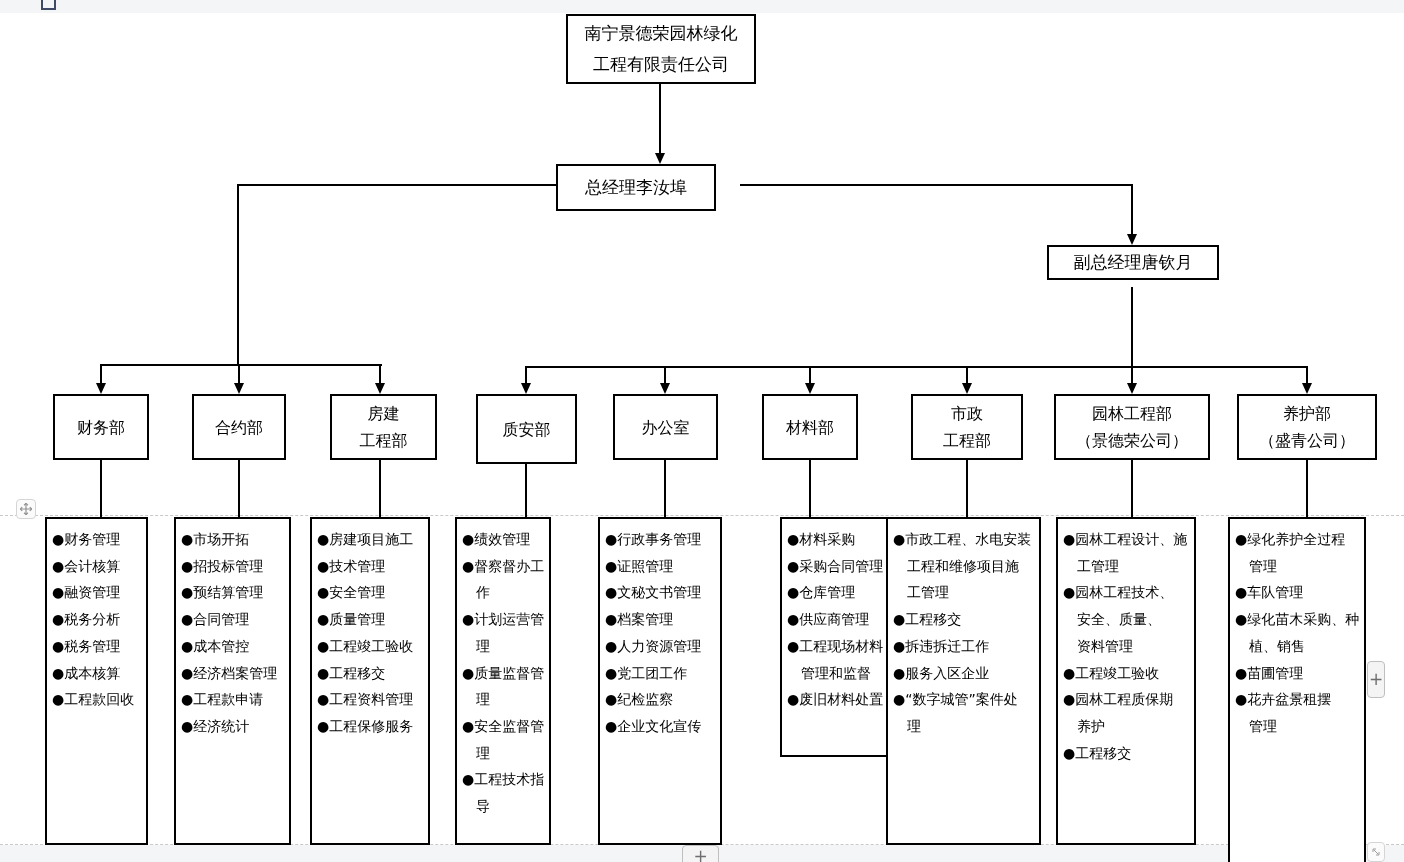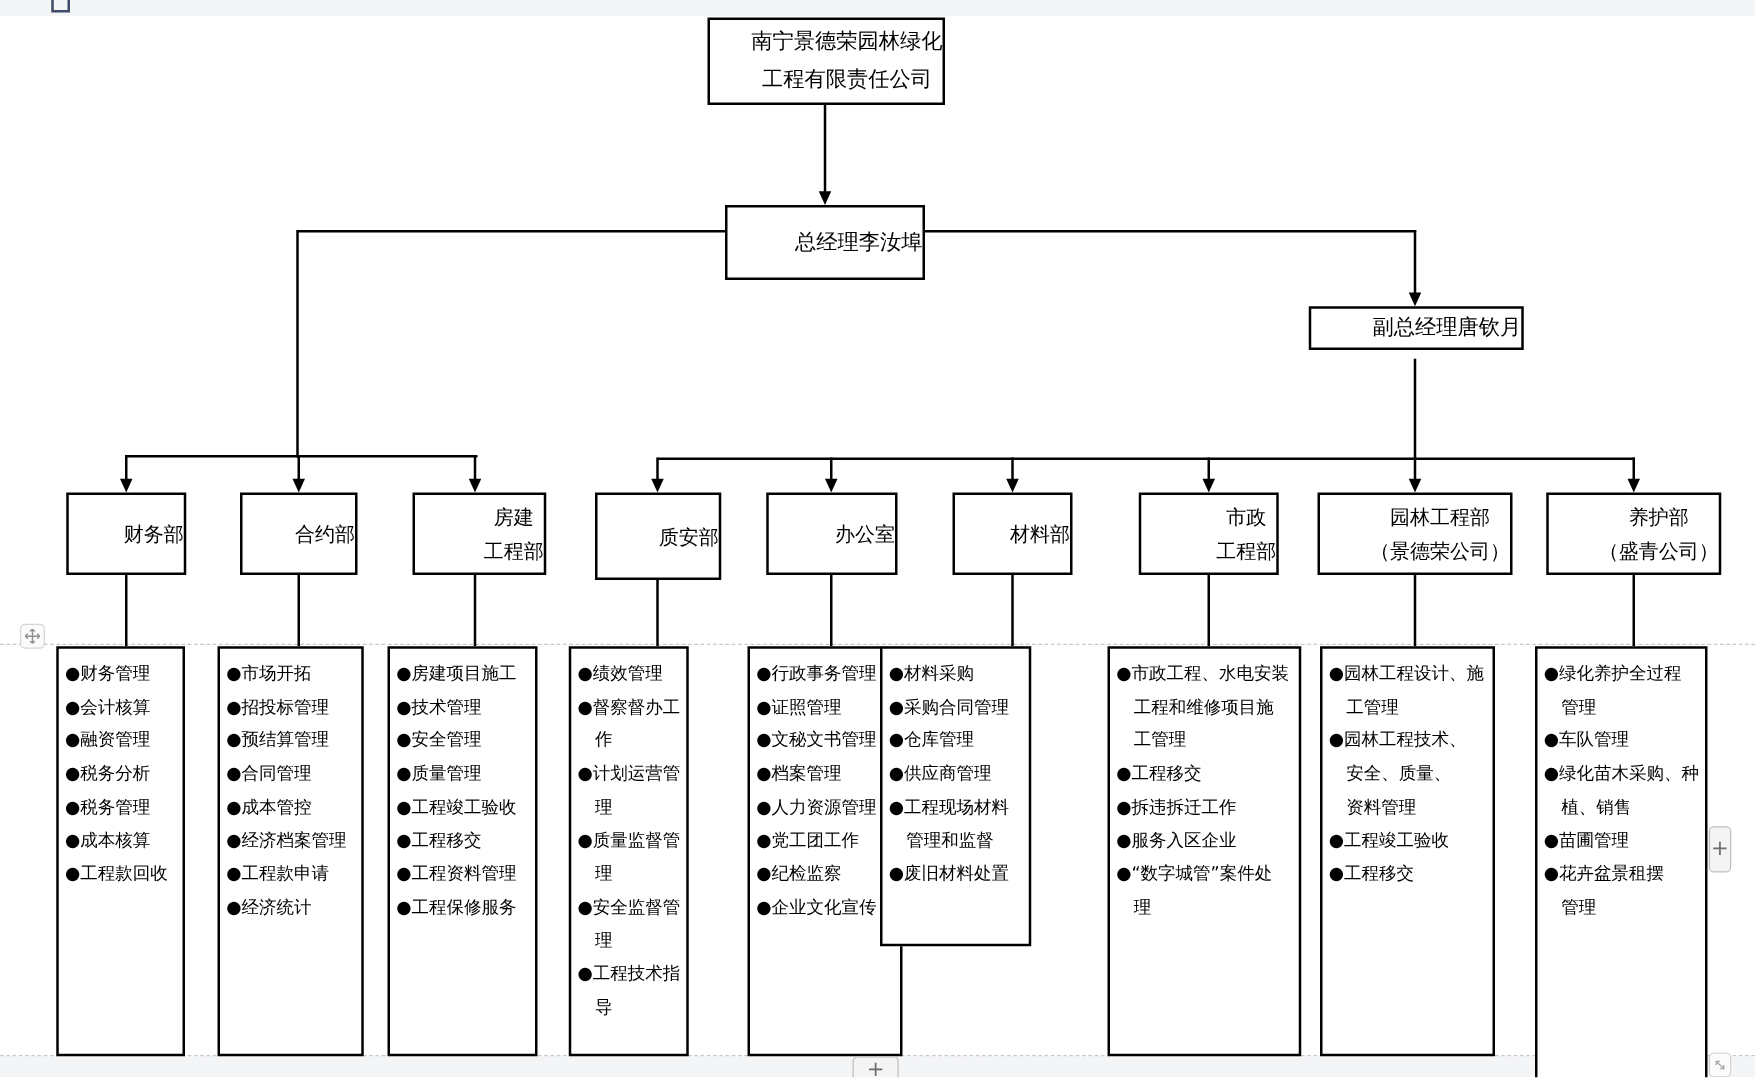--- a/index.html
+++ b/index.html
@@ -11,21 +11,21 @@
   .dash  { position:absolute; left:0; width:1404px; border-top:1px dashed #c9c9c9; z-index:0; }
 
   .hline { position:absolute; height:2px; background:#000; z-index:1; }
   .vline { position:absolute; width:2px;  background:#000; z-index:1; }
   .arrow { position:absolute; width:0; height:0; z-index:1;
            border-left:5px solid transparent; border-right:5px solid transparent;
            border-top:11px solid #000; }
 
   .org-box {
     position:absolute; border:2px solid #000; background:#fff; z-index:2;
-    display:flex; align-items:center; justify-content:flex-end; text-align:center;
+    display:flex; align-items:center; justify-content:center; text-align:center;
     white-space:pre-line; box-sizing:border-box;
   }
   .root-box, .mgr-box { font-size:17px; line-height:31px; }
   .dept-box { font-size:16px; line-height:27px; }
 
   .list-box {
     position:absolute; border:2px solid #000; background:#fff; z-index:2;
     box-sizing:border-box; padding:7px 2px 0 5px;
   }
   .duty {
@@ -51,21 +51,21 @@
   <div class="strip" style="top:845px;height:17px"></div>
   <div class="dash" style="top:515px"></div>
   <div class="dash" style="top:844px"></div>
   <div class="sq-icon" style="left:41px;top:-5px;width:11px;height:11px"></div>
 
   <div class="org-box root-box" style="left:566px;top:14px;width:190px;height:70px">
     <span>南宁景德荣园林绿化
 工程有限责任公司</span>
   </div>
 
-  <div class="org-box mgr-box" style="left:580px;top:164px;width:160px;height:60px">
+  <div class="org-box mgr-box" style="left:556px;top:164px;width:160px;height:47px">
     <span>总经理李汝埠</span>
   </div>
 
   <div class="org-box mgr-box" style="left:1047px;top:245px;width:172px;height:35px">
     <span>副总经理唐钦月</span>
   </div>
 
   <div class="vline" style="left:659px;top:84px;height:70px"></div>
   <div class="arrow" style="left:655px;top:153px"></div>
   <div class="hline" style="left:238px;top:184px;width:343px"></div>
@@ -143,21 +143,21 @@
         <div class="duty">●档案管理</div>
         <div class="duty">●人力资源管理</div>
         <div class="duty">●党工团工作</div>
         <div class="duty">●纪检监察</div>
         <div class="duty">●企业文化宣传</div>
       </div>
       <div class="vline" style="left:809px;top:366px;height:19px"></div>
       <div class="arrow" style="left:805px;top:383px"></div>
       <div class="org-box dept-box" style="left:762px;top:394px;width:96px;height:66px"><span>材料部</span></div>
       <div class="vline" style="left:809px;top:460px;height:57px"></div>
-      <div class="list-box" style="left:704px;top:517px;width:121px;height:240px">
+      <div class="list-box" style="left:780px;top:517px;width:121px;height:240px">
         <div class="duty">●材料采购</div>
         <div class="duty">●采购合同管理</div>
         <div class="duty">●仓库管理</div>
         <div class="duty">●供应商管理</div>
         <div class="duty">●工程现场材料
 管理和监督</div>
         <div class="duty">●废旧材料处置</div>
       </div>
       <div class="vline" style="left:966px;top:366px;height:19px"></div>
       <div class="arrow" style="left:962px;top:383px"></div>
@@ -179,20 +179,22 @@
       <div class="org-box dept-box" style="left:1054px;top:394px;width:156px;height:66px"><span>园林工程部
 （景德荣公司）</span></div>
       <div class="vline" style="left:1131px;top:460px;height:57px"></div>
       <div class="list-box" style="left:1056px;top:517px;width:140px;height:328px">
         <div class="duty">●园林工程设计、施
 工管理</div>
         <div class="duty">●园林工程技术、
 安全、质量、
 资料管理</div>
         <div class="duty">●工程竣工验收</div>
+        <div class="duty">●园林工程质保期
+养护</div>
         <div class="duty">●工程移交</div>
       </div>
       <div class="vline" style="left:1306px;top:366px;height:19px"></div>
       <div class="arrow" style="left:1302px;top:383px"></div>
       <div class="org-box dept-box" style="left:1237px;top:394px;width:140px;height:66px"><span>养护部
 （盛青公司）</span></div>
       <div class="vline" style="left:1306px;top:460px;height:57px"></div>
       <div class="list-box" style="left:1228px;top:517px;width:138px;height:408px">
         <div class="duty">●绿化养护全过程
 管理</div>

